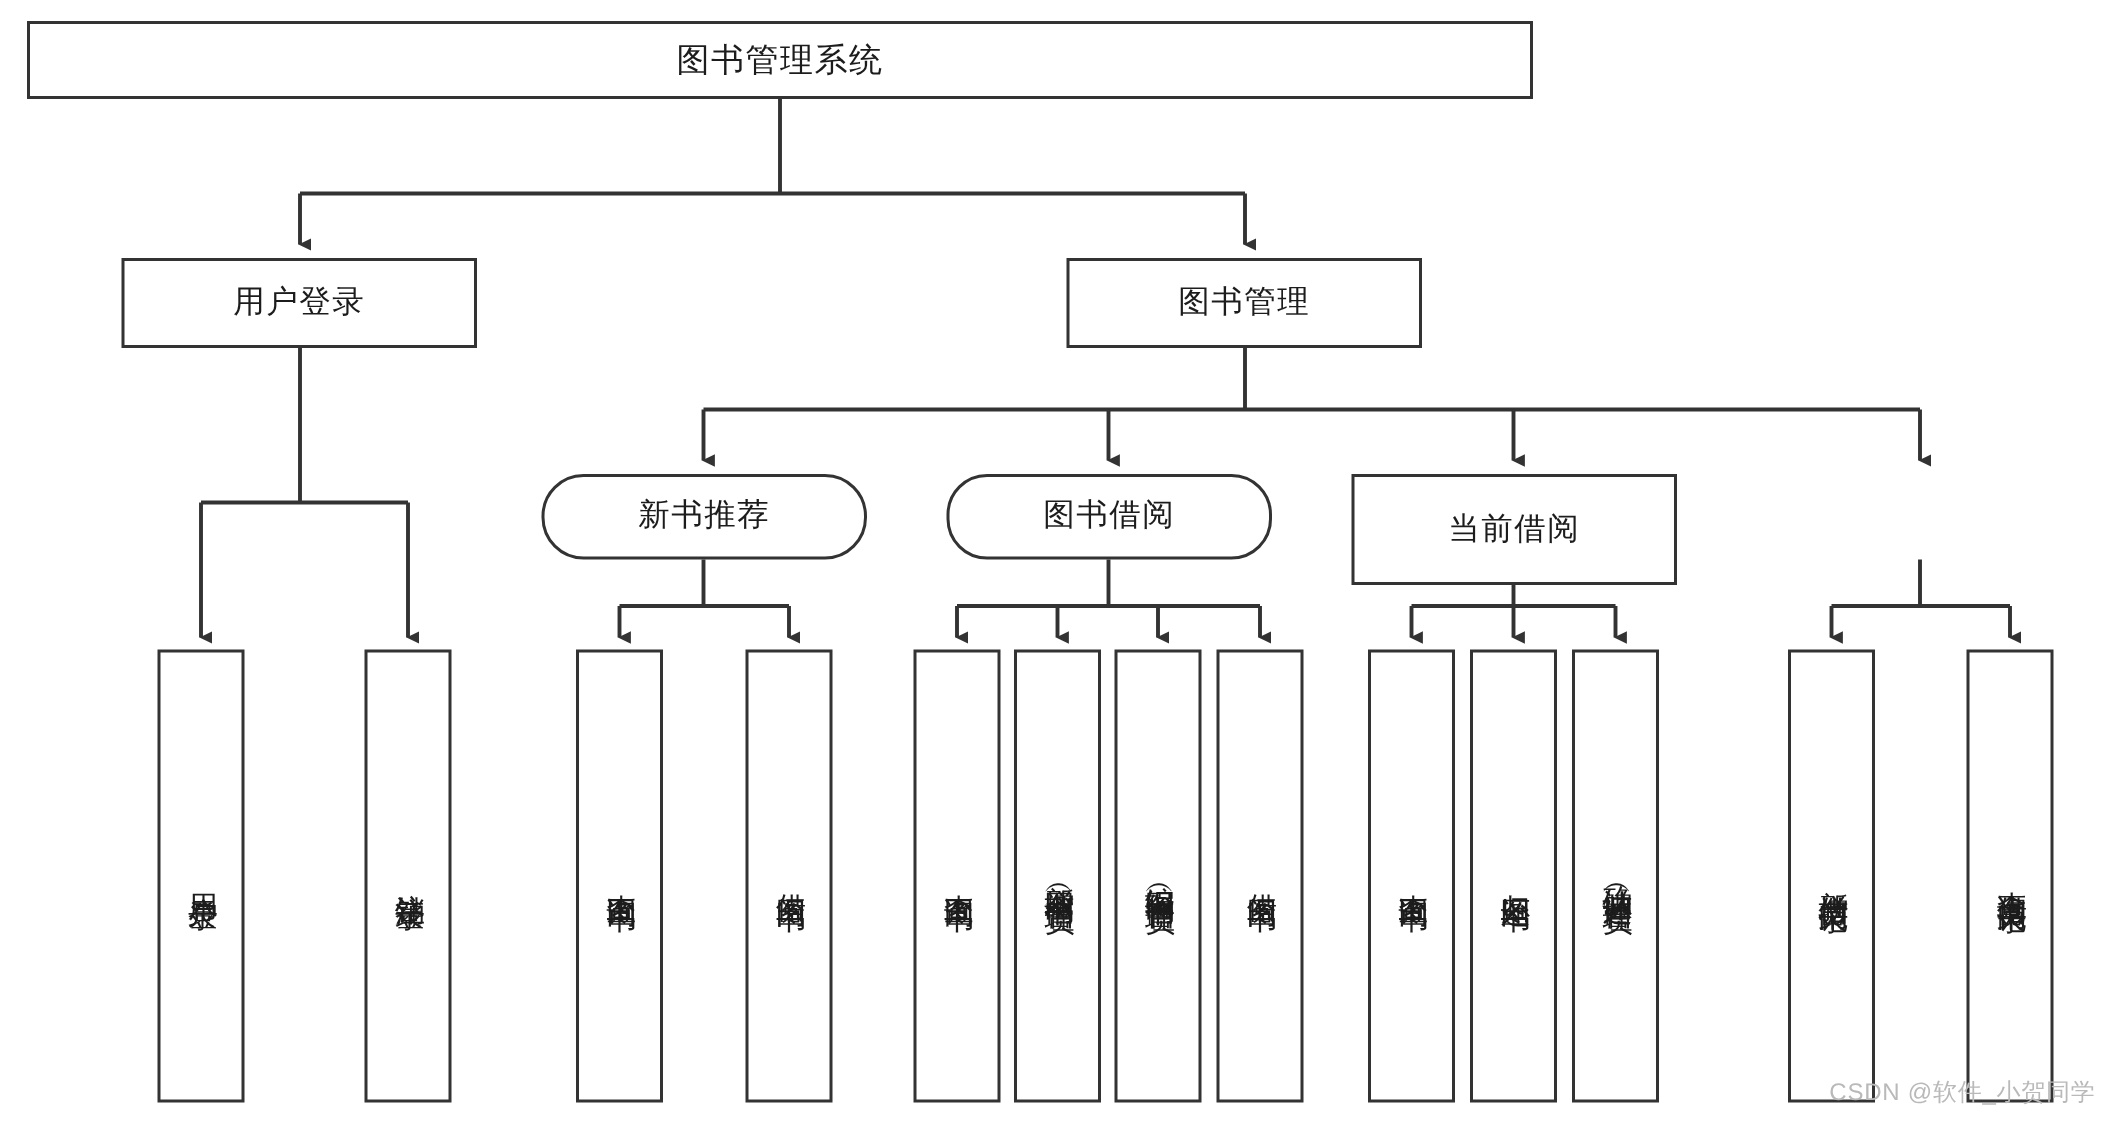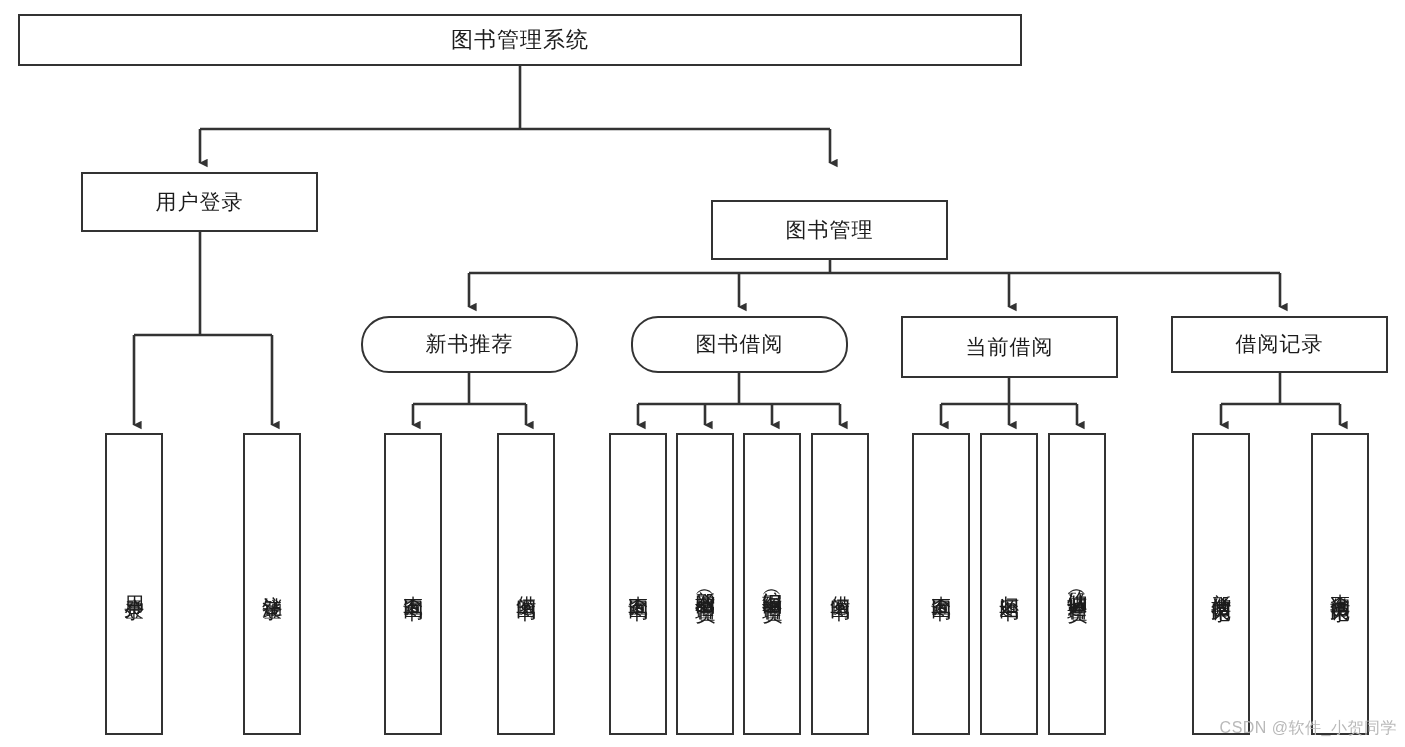--- a/index.html
+++ b/index.html
@@ -130,35 +130,32 @@
     </g>
   </svg>
 
   <div class="node root horizontal" style="left:18px; top:14px; width:1004px; height:52px;">
     <span class="node-label">图书管理系统</span>
   </div>
 
   <div class="node horizontal" style="left:81px; top:172px; width:237px; height:60px;">
     <span class="node-label">用户登录</span>
   </div>
-  <div class="node horizontal" style="left:711px; top:172px; width:237px; height:60px;margin-top:28px;">
+  <div class="node horizontal" style="left:711px; top:172px; width:237px; height:60px;">
     <span class="node-label">图书管理</span>
   </div>
 
   <div class="node horizontal" style="left:361px; top:316px; width:217px; height:57px;border-radius:28px;">
     <span class="node-label">新书推荐</span>
   </div>
   <div class="node horizontal" style="left:631px; top:316px; width:217px; height:57px;border-radius:27px;">
     <span class="node-label">图书借阅</span>
   </div>
-  <div class="node horizontal" style="left:901px; top:316px; width:217px; height:62px;">
+  <div class="node horizontal" style="left:901px; top:316px; width:217px; height:74px;">
     <span class="node-label">当前借阅</span>
-  </div>
-  <div class="node horizontal" style="left:1171px; top:316px; width:217px; height:57px;">
-    <span class="node-label">借阅记录</span>
   </div>
 
   <div class="node vertical" style="left:105px; top:433px; width:58px; height:302px;">
     <span class="node-label">用户登录</span>
   </div>
   <div class="node vertical" style="left:243px; top:433px; width:58px; height:302px;">
     <span class="node-label">注销登录</span>
   </div>
 
   <div class="node vertical" style="left:384px; top:433px; width:58px; height:302px;">

